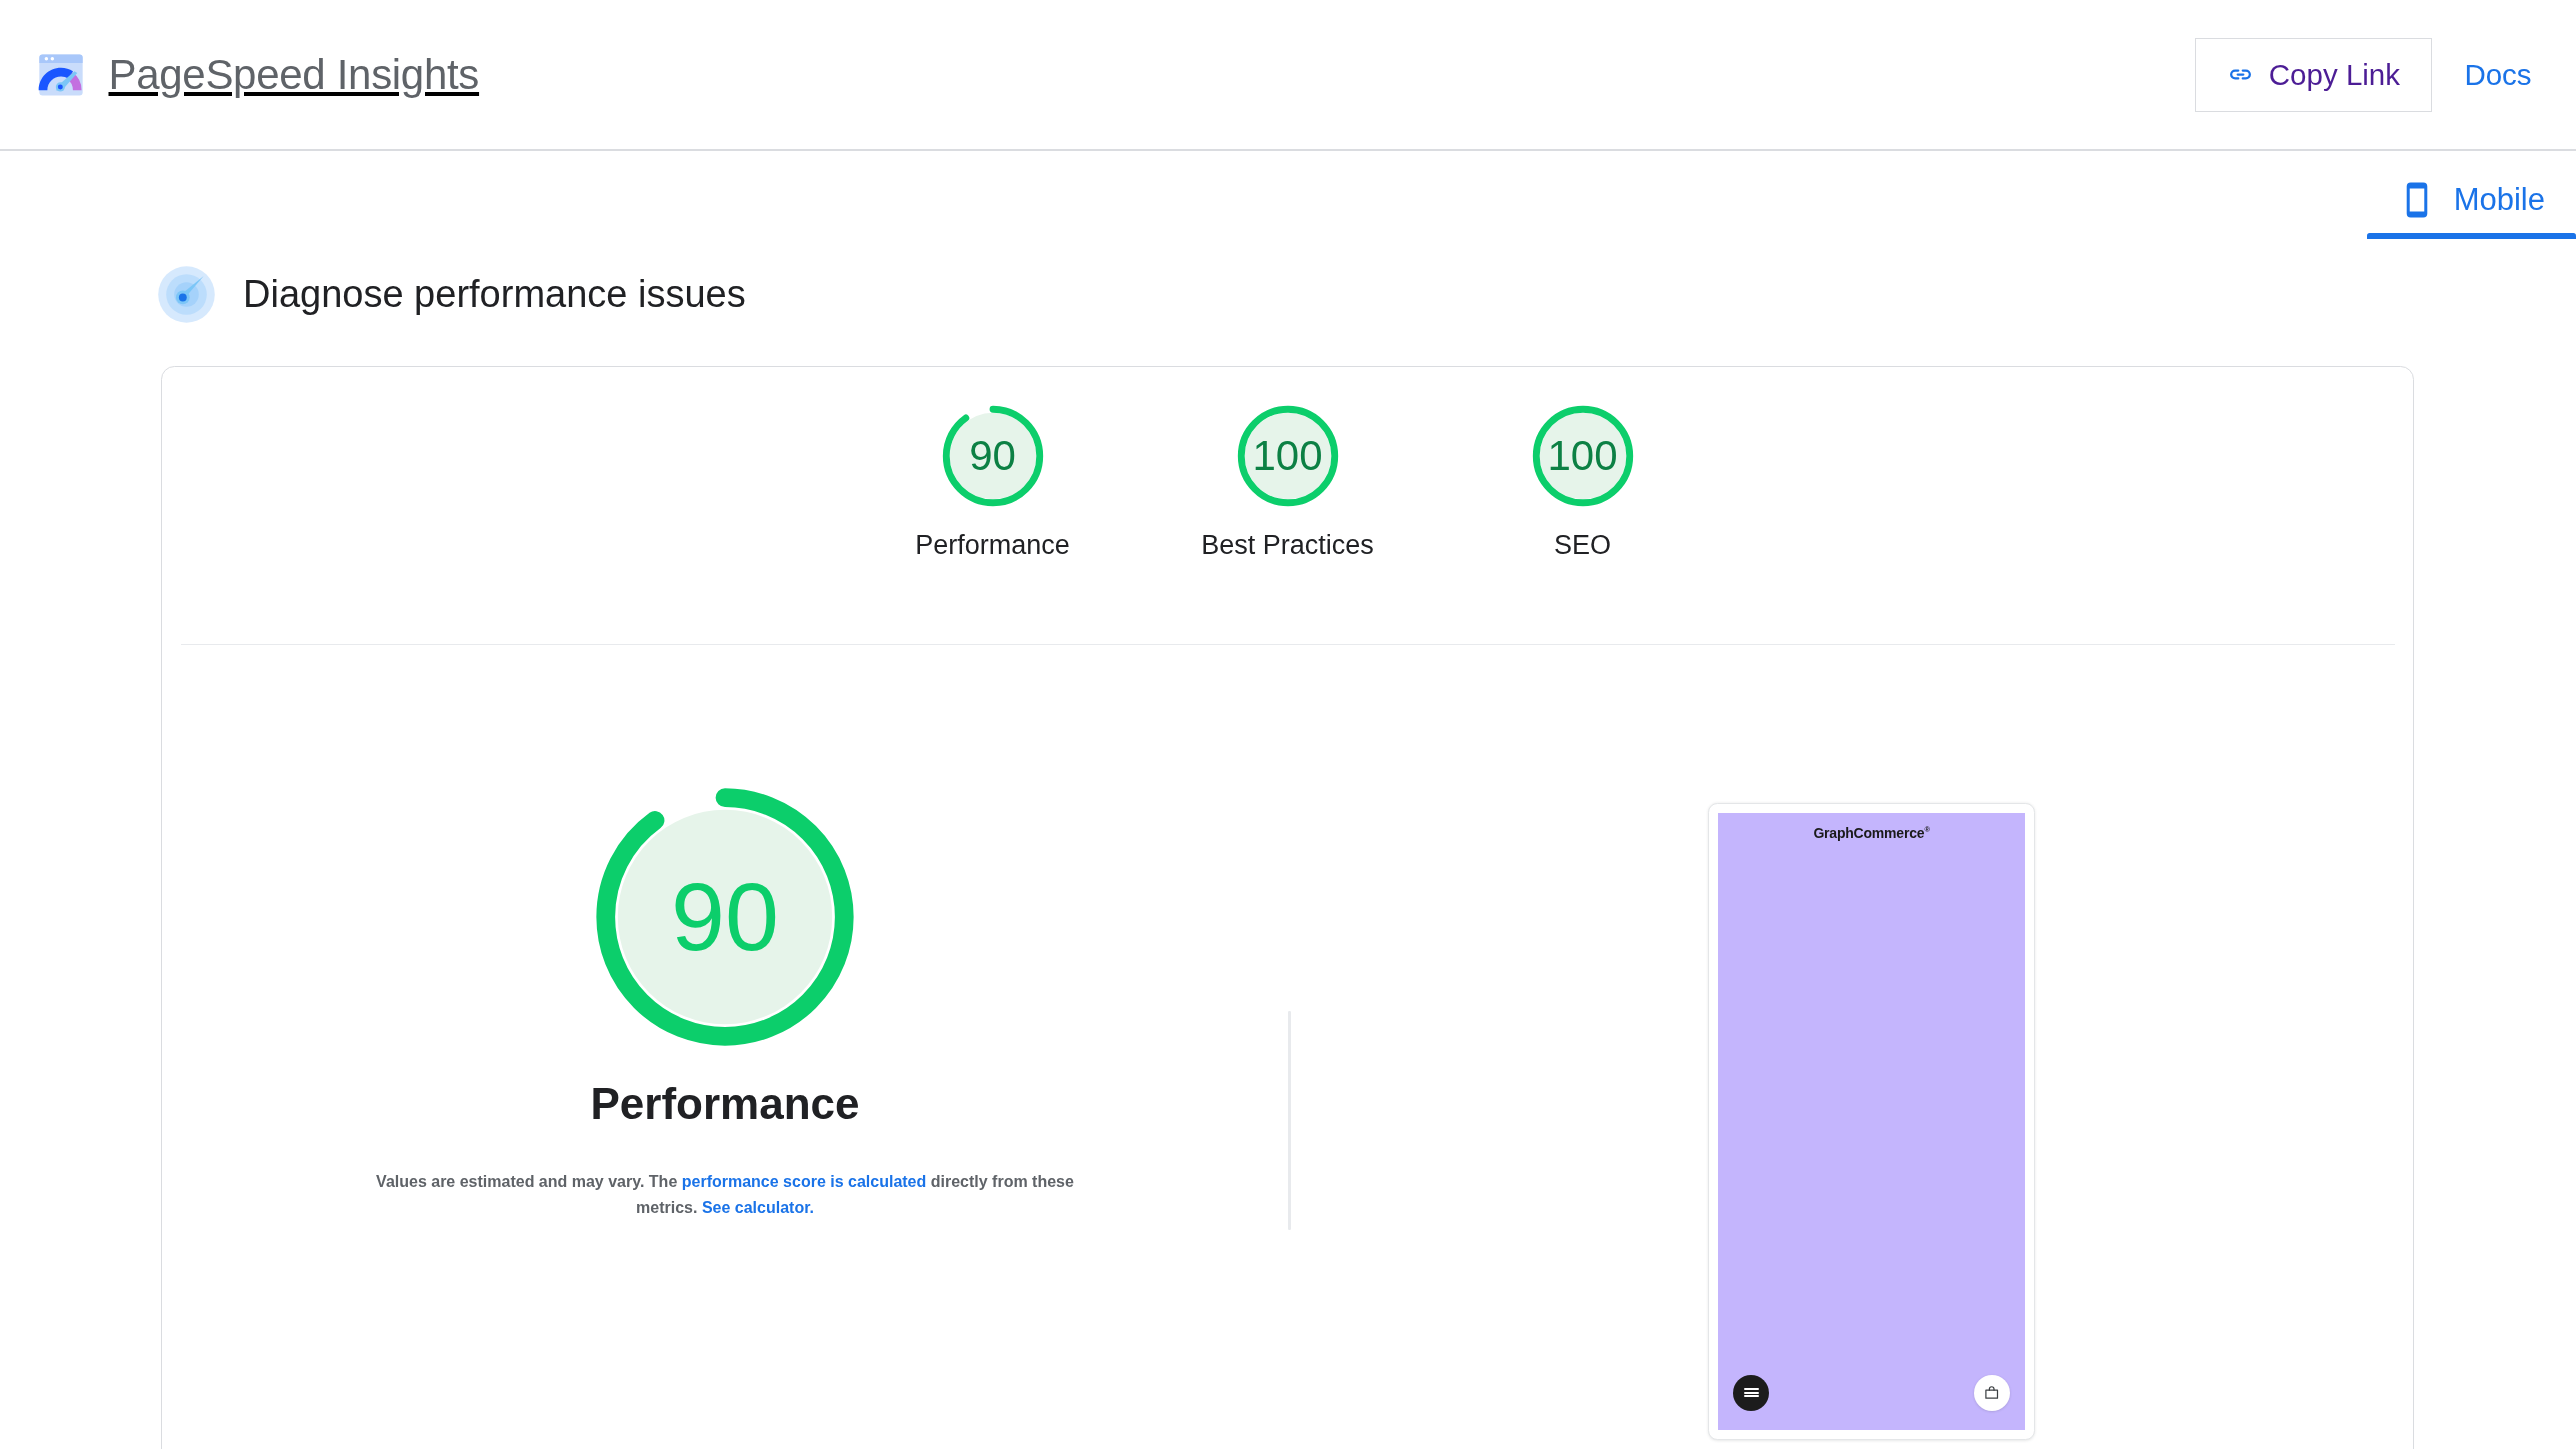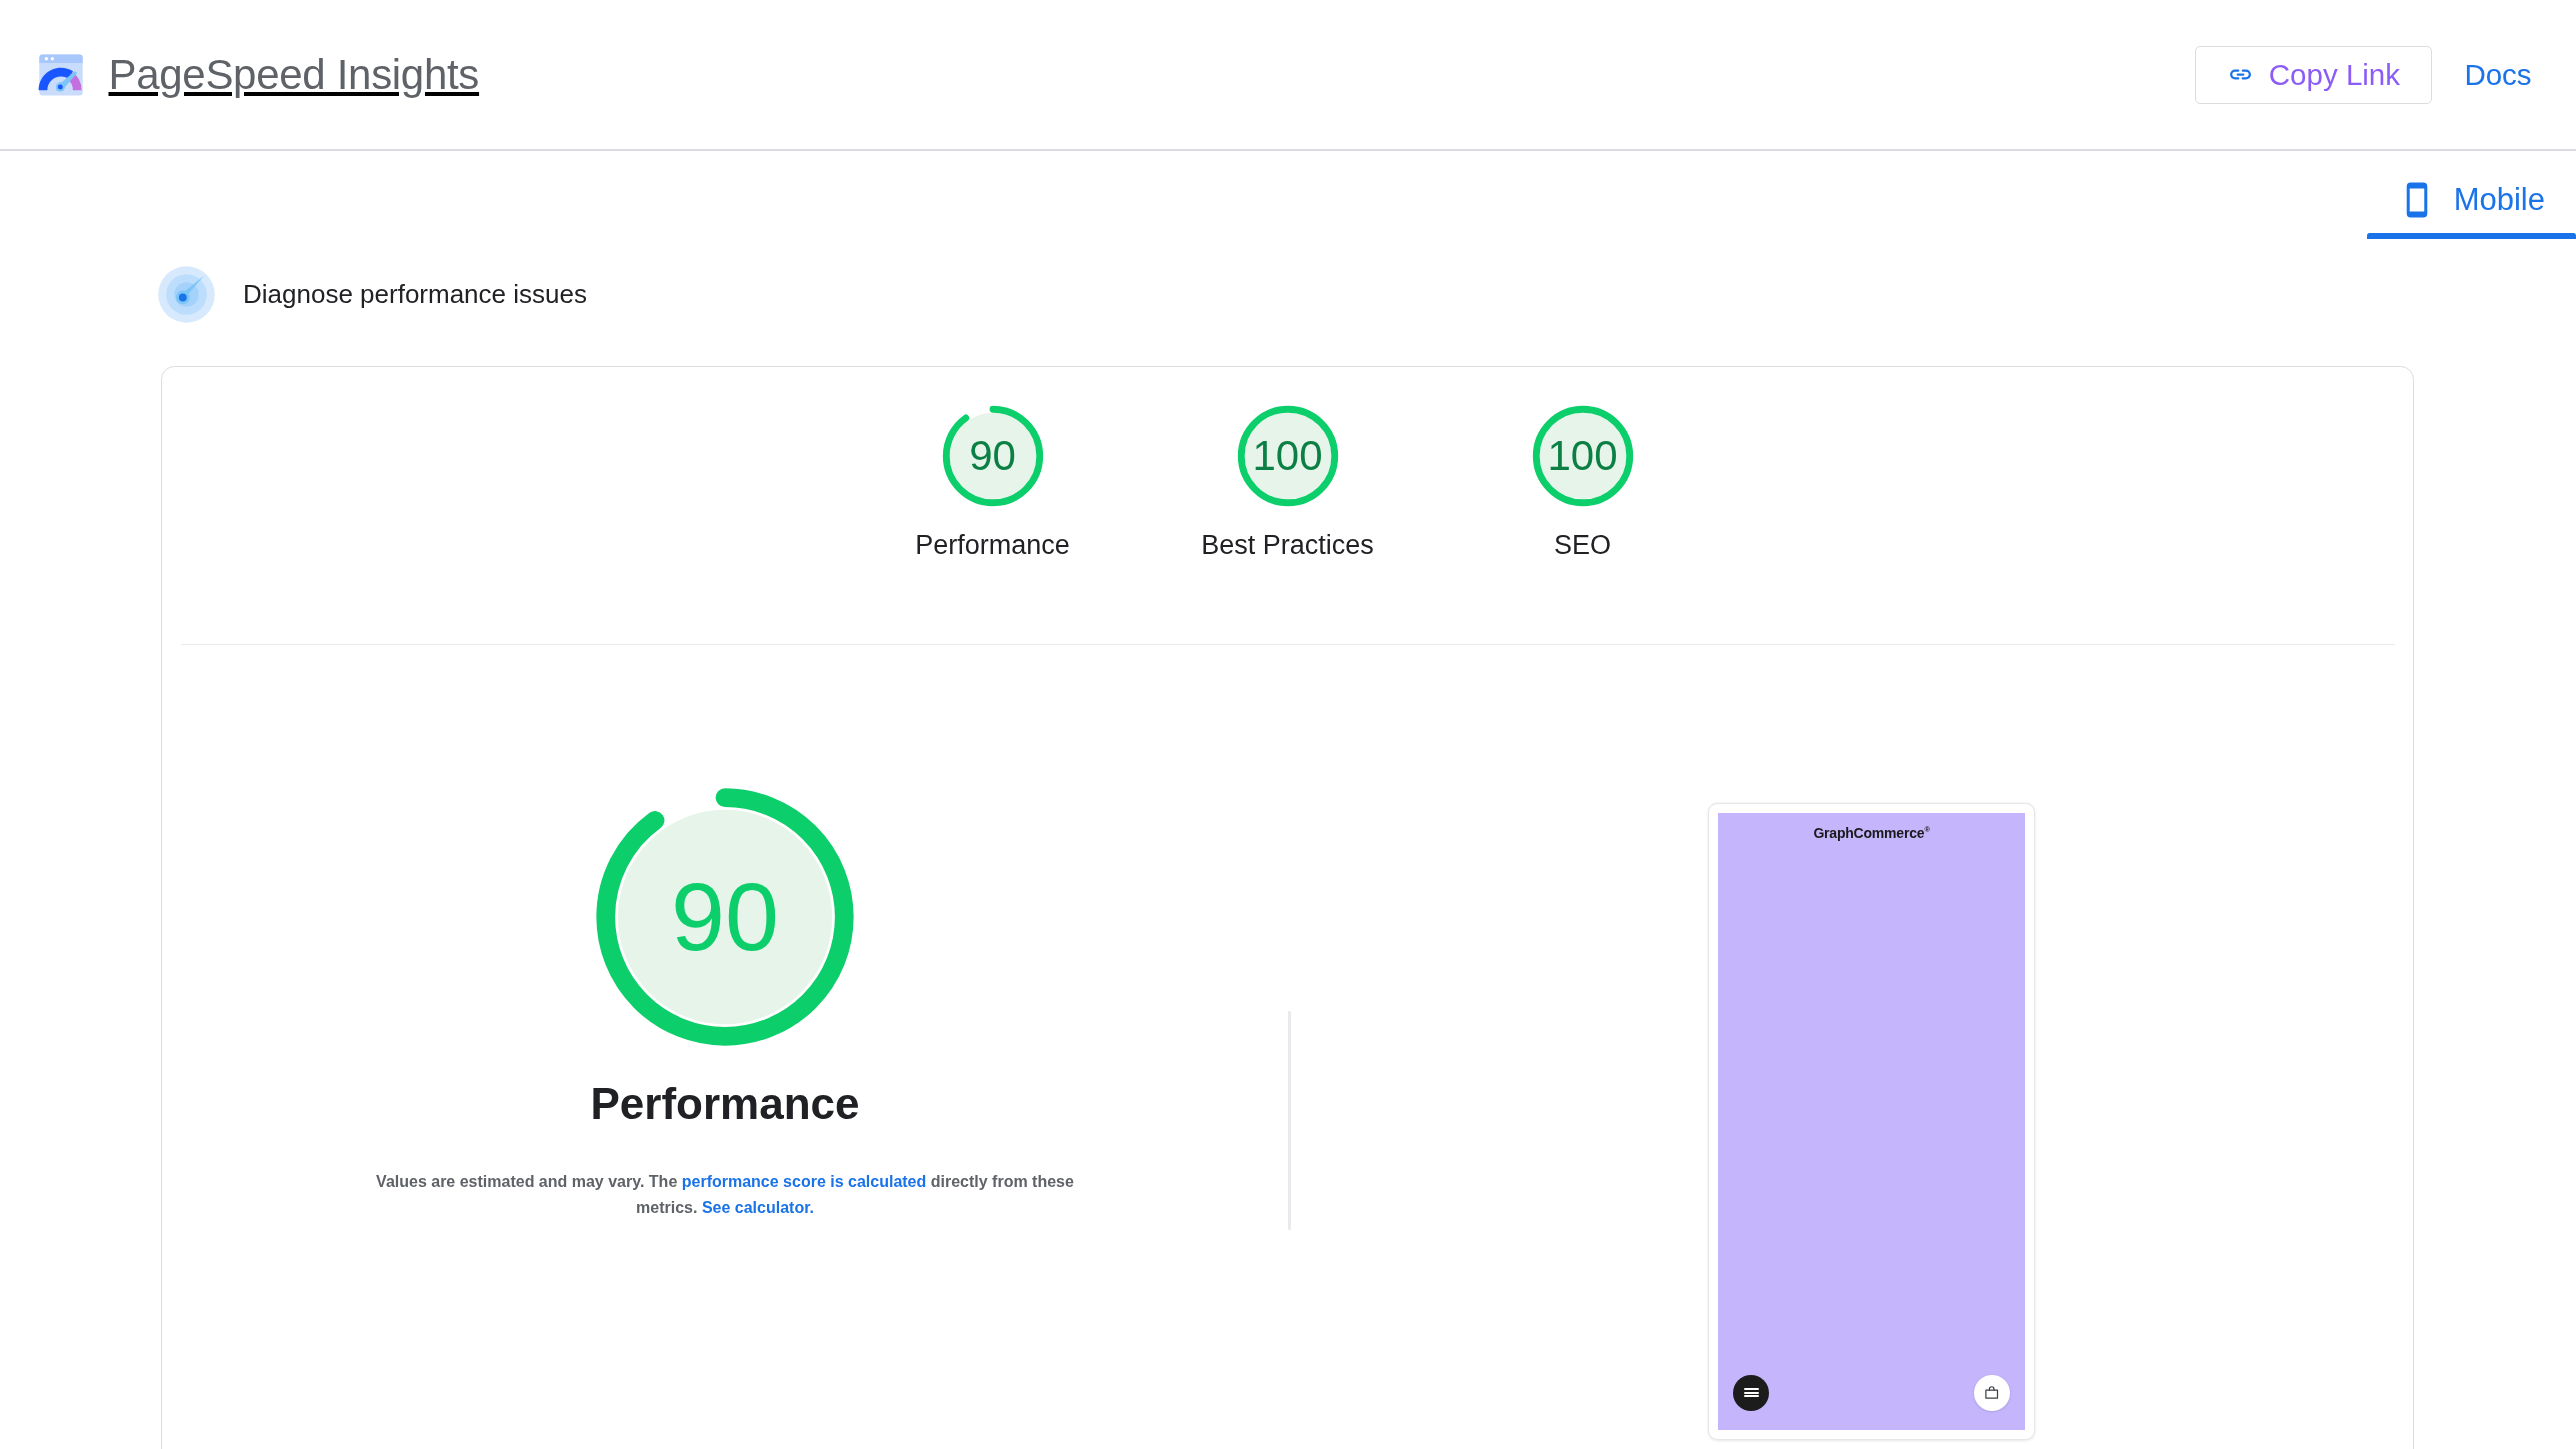--- a/index.html
+++ b/index.html
@@ -43,26 +43,26 @@
     top: 50%;
     transform: translateY(-50%);
     display: flex;
     align-items: center;
     gap: 23px;
   }
   .copy-link-btn {
     display: flex;
     align-items: center;
     gap: 14.8px;
-    height: 58px;
+    height: 74px;
     padding: 0 31px;
     border: 1.3px solid #dadce0;
-    border-radius: 5px;
-    background: #ffffff;
-    color: #8b5cf6;
+    border-radius: 0;
+    background: #ffffff;
+    color: #4c1d95;
     font-size: 29.5px;
     font-family: "Liberation Sans", sans-serif;
     cursor: pointer;
     white-space: nowrap;
   }
   .link-icon { width: 27px; height: 27px; flex: 0 0 auto; }
   .docs-link {
     color: #1a73e8;
     font-size: 29.5px;
     text-decoration: none;
@@ -107,21 +107,21 @@
   .diagnose {
     position: absolute;
     top: 265px;
     left: 157px;
     display: flex;
     align-items: center;
     gap: 27px;
   }
   .diagnose-icon { width: 59px; height: 59px; flex: 0 0 auto; }
   .diagnose-text {
-    font-size: 26px;
+    font-size: 38px;
     color: #202124;
     white-space: nowrap;
   }
 
   
   .card {
     position: absolute;
     left: 161px;
     top: 366px;
     width: 2253px;

